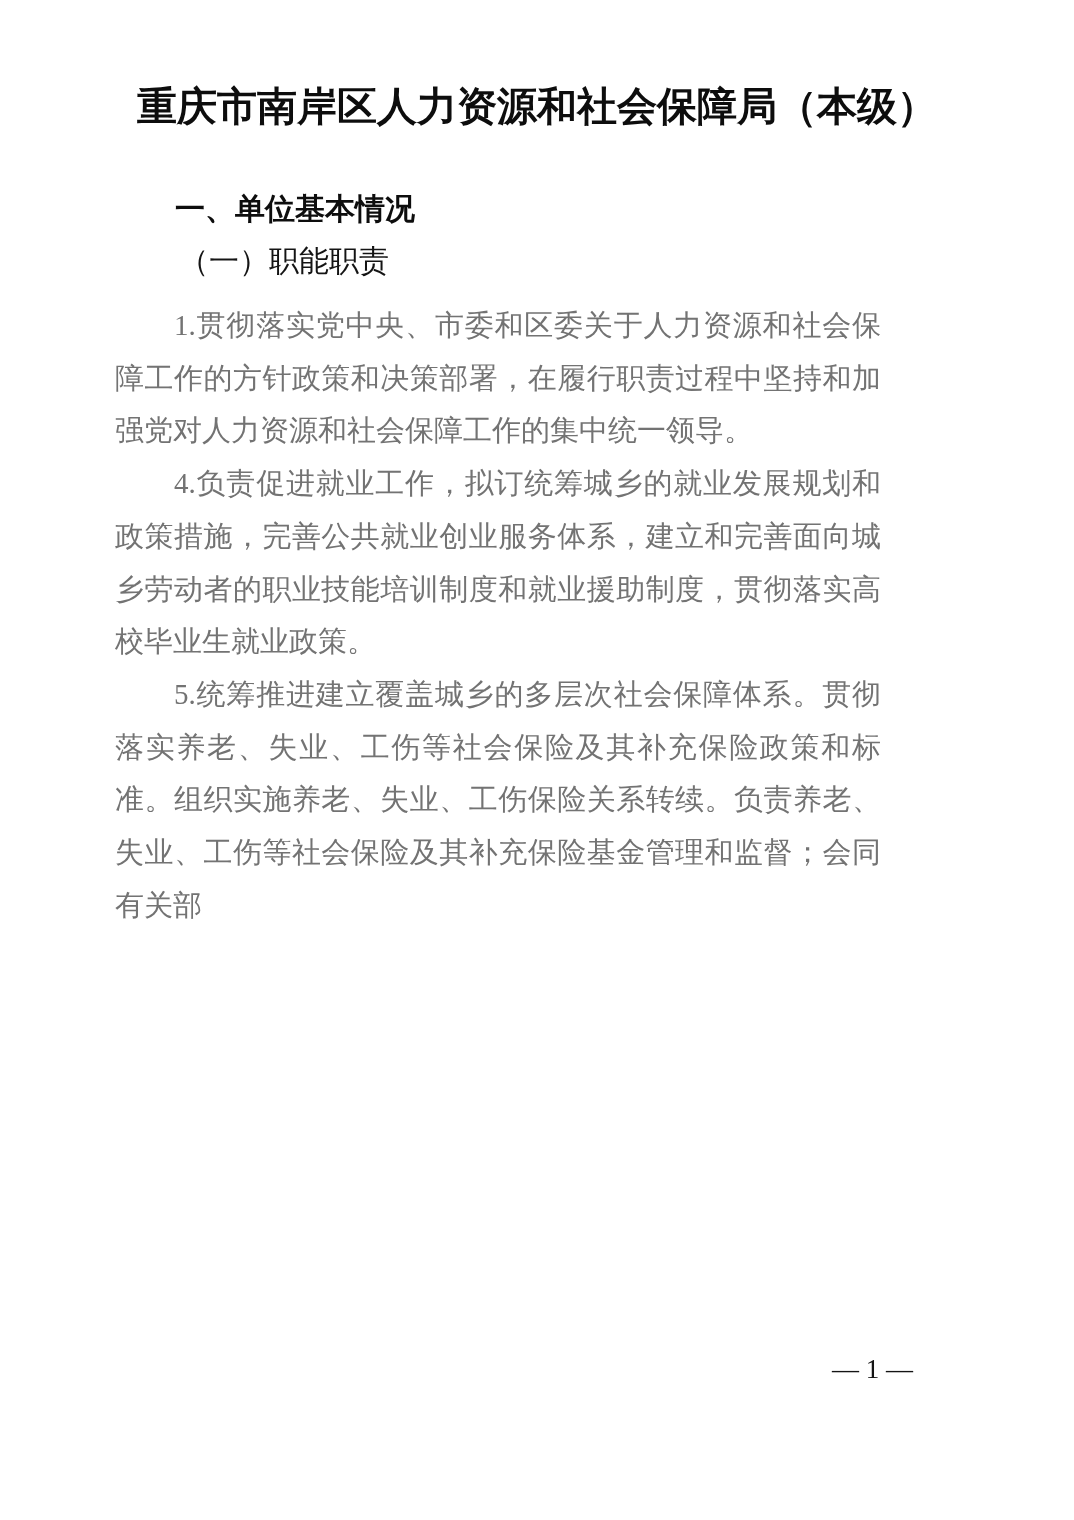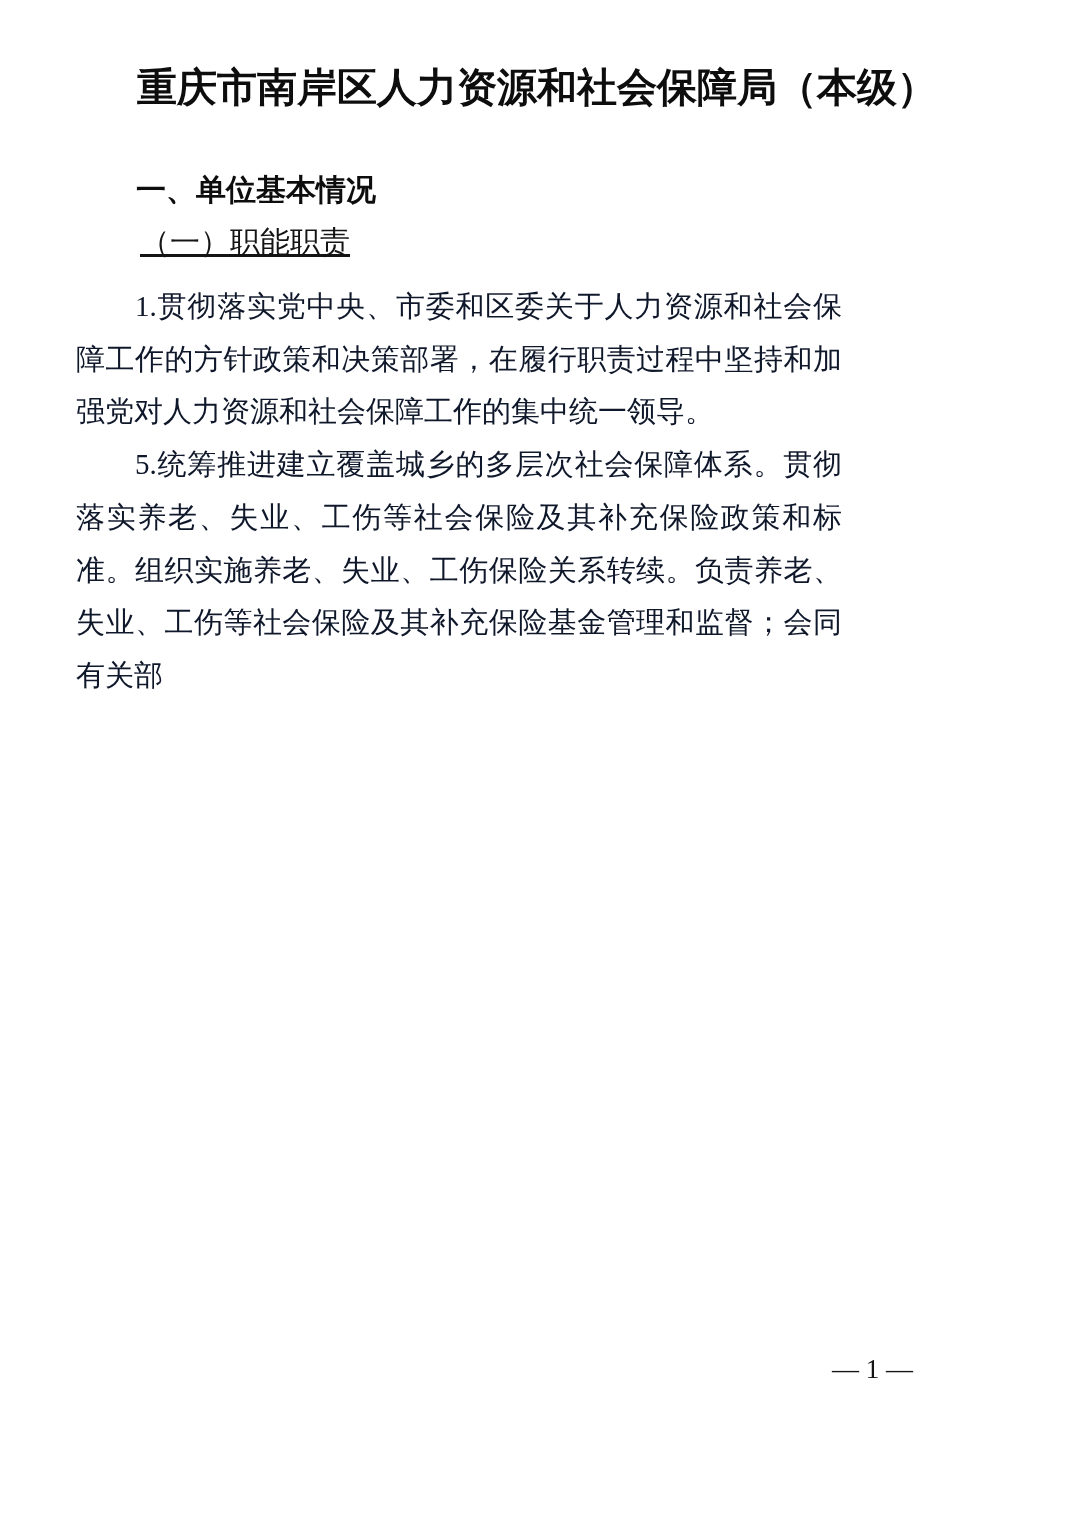--- a/index.html
+++ b/index.html
@@ -10,59 +10,58 @@
   .page {
     position: relative;
     width: 1074px;
     height: 1520px;
     background: #ffffff;
     color: #111111;
     overflow: hidden;
   }
   .doc-title {
     margin: 0;
-    padding-top: 57px;
+    padding-top: 76px;
     text-align: center;
     font-family: "Liberation Serif", serif;
     font-weight: 700;
     font-size: 40px;
     line-height: 62px;
     color: #0d0d0d;
   }
   .content {
     width: 766px;
-    margin-left: 76px;
+    margin-left: 115px;
   }
   .section-heading {
     margin: 45px 0 0 0;
     font-family: "Liberation Sans", sans-serif;
     font-weight: 700;
     font-size: 30px;
     line-height: 52px;
     text-indent: 60px;
     color: #0d0d0d;
   }
   .subsection-heading {
     margin: 0;
     font-family: "Liberation Serif", serif;
     font-weight: 400;
     font-size: 30px;
     line-height: 52px;
     text-indent: 64px;
     color: #141414;
-    text-decoration: underline;
   }
   .body-text {
     margin-top: 12px;
     font-family: "Liberation Serif", serif;
     font-weight: 400;
     font-size: 29px;
     line-height: 52.7px;
     text-align: justify;
-    color: #0f172a;
+    color: #737373;
   }
   .body-text p {
     margin: 0;
     text-indent: 59px;
   }
   .page-number {
     position: absolute;
     top: 1354px;
     left: 0;
     width: 913px;
@@ -81,19 +80,20 @@
   <h1 class="doc-title">
     <div>重庆市南岸区人力资源和社会保障局（本级）</div>
   </h1>
 
   <div class="content">
     <h2 class="section-heading">一、单位基本情况</h2>
     <h3 class="subsection-heading">（一）职能职责</h3>
 
     <div class="body-text">
       <p>1.贯彻落实党中央、市委和区委关于人力资源和社会保障工作的方针政策和决策部署，在履行职责过程中坚持和加强党对人力资源和社会保障工作的集中统一领导。</p>
+      <p>4.负责促进就业工作，拟订统筹城乡的就业发展规划和政策措施，完善公共就业创业服务体系，建立和完善面向城乡劳动者的职业技能培训制度和就业援助制度，贯彻落实高校毕业生就业政策。</p>
       <p>5.统筹推进建立覆盖城乡的多层次社会保障体系。贯彻落实养老、失业、工伤等社会保险及其补充保险政策和标准。组织实施养老、失业、工伤保险关系转续。负责养老、失业、工伤等社会保险及其补充保险基金管理和监督；会同有关部</p>
     </div>
   </div>
 
   <div class="page-number">— 1 —</div>
 
 </div>
 
 </body></html>

